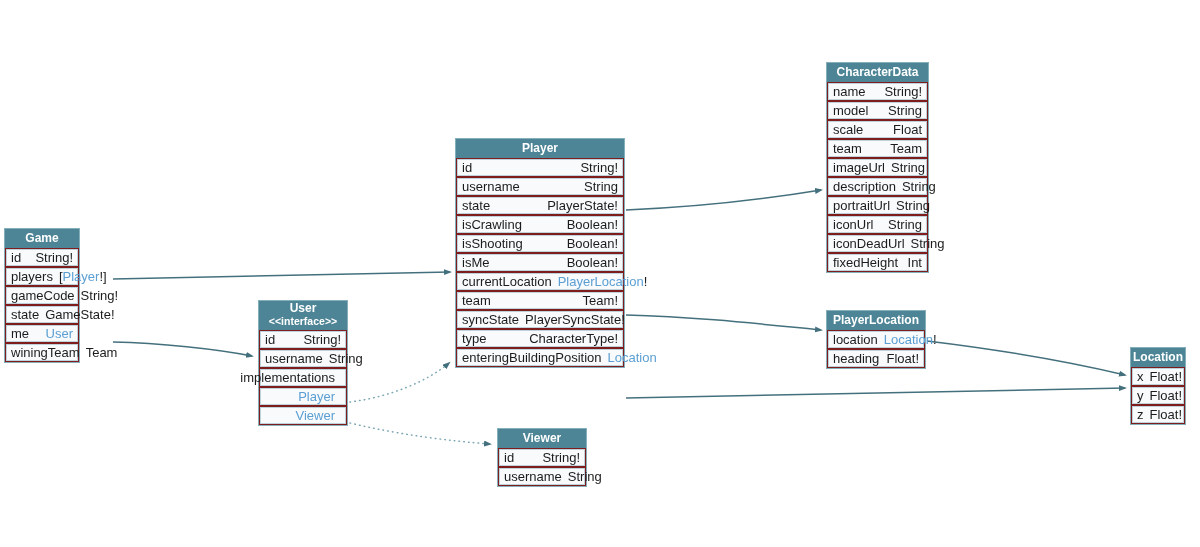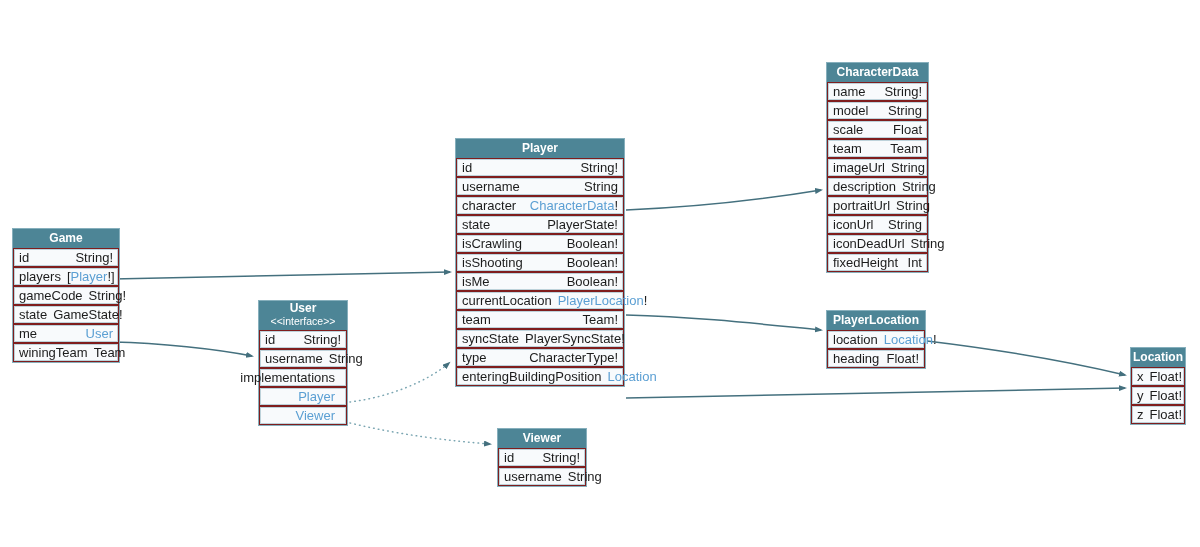--- a/index.html
+++ b/index.html
@@ -19,21 +19,21 @@
   .type-table{
     position:absolute;z-index:2;box-sizing:border-box;
     border:1px solid var(--table-border);background:#7f1d1d;
   }
   .t-header{
     background:var(--header-bg);color:#ffffff;text-align:center;
     font-weight:bold;font-size:12px;line-height:19px;height:19px;
     white-space:nowrap;overflow:hidden;
   }
   .t-header.two-line{height:auto;line-height:13px;padding:1px 0 2px;}
-  .t-sub{display:block;font-size:10.5px;font-weight:normal;}
+  .t-sub{display:block;font-size:10.5px;font-weight:bold;}
   .t-body{display:flex;flex-direction:column;gap:2px;padding:1px;}
   .t-row{
     display:flex;justify-content:space-between;align-items:center;
     box-sizing:border-box;border:1px solid var(--row-border);background:var(--row-bg);
     height:17px;padding:6px 4px;font-size:13px;color:var(--text);white-space:nowrap;
   }
   .t-row.single{justify-content:flex-end;}
   .fname{margin-right:6px;}
   .ftype{margin-left:auto;}
   .link{color:var(--link);}
@@ -56,21 +56,21 @@
         <path fill="none" stroke="#44707e" stroke-width="1.5" marker-end="url(#arrow-solid)" d="M 113 342 C 160 343 216 349 252 356"></path>
         <path fill="none" stroke="#44707e" stroke-width="1.5" marker-end="url(#arrow-solid)" d="M 626 210 C 700 207 760 200 821 190"></path>
         <path fill="none" stroke="#44707e" stroke-width="1.5" marker-end="url(#arrow-solid)" d="M 626 315 C 700 317 760 324 821 330"></path>
         <path fill="none" stroke="#44707e" stroke-width="1.5" marker-end="url(#arrow-solid)" d="M 626 398 L 1125 388"></path>
         <path fill="none" stroke="#44707e" stroke-width="1.5" marker-end="url(#arrow-solid)" d="M 927 341 C 1010 351 1070 362 1125 375"></path>
         <path fill="none" stroke="#7ba6b2" stroke-width="1.5" stroke-dasharray="0.6 4.2" stroke-linecap="round" marker-end="url(#arrow-dot)" d="M 350 402 C 390 397 428 381 449 363"></path>
         <path fill="none" stroke="#7ba6b2" stroke-width="1.5" stroke-dasharray="0.6 4.2" stroke-linecap="round" marker-end="url(#arrow-dot)" d="M 350 423 C 400 435 450 441 490 444"></path>
       </g>
   </svg>
   <div id="tables-layer">
-      <div class="type-table" style="left: 12px; top: 228px; width: 108px;">
+      <div class="type-table" style="left: 4px; top: 228px; width: 76px;">
         <div class="t-header"><span>Game</span></div>
         <div class="t-body">
           <div class="t-row">
             <span class="fname">id</span>
             <span class="ftype">String!</span>
           </div>
           <div class="t-row">
             <span class="fname">players</span>
             <span class="ftype"><span>[</span><span class="link">Player</span><span>!]</span></span>
           </div>
@@ -117,24 +117,20 @@
       <div class="type-table" style="left: 455px; top: 138px; width: 170px;">
         <div class="t-header"><span>Player</span></div>
         <div class="t-body">
           <div class="t-row">
             <span class="fname">id</span>
             <span class="ftype">String!</span>
           </div>
           <div class="t-row">
             <span class="fname">username</span>
             <span class="ftype">String</span>
-          </div>
-          <div class="t-row">
-            <span class="fname">character</span>
-            <span class="ftype"><span class="link">CharacterData</span><span>!</span></span>
           </div>
           <div class="t-row">
             <span class="fname">state</span>
             <span class="ftype">PlayerState!</span>
           </div>
           <div class="t-row">
             <span class="fname">isCrawling</span>
             <span class="ftype">Boolean!</span>
           </div>
           <div class="t-row">

